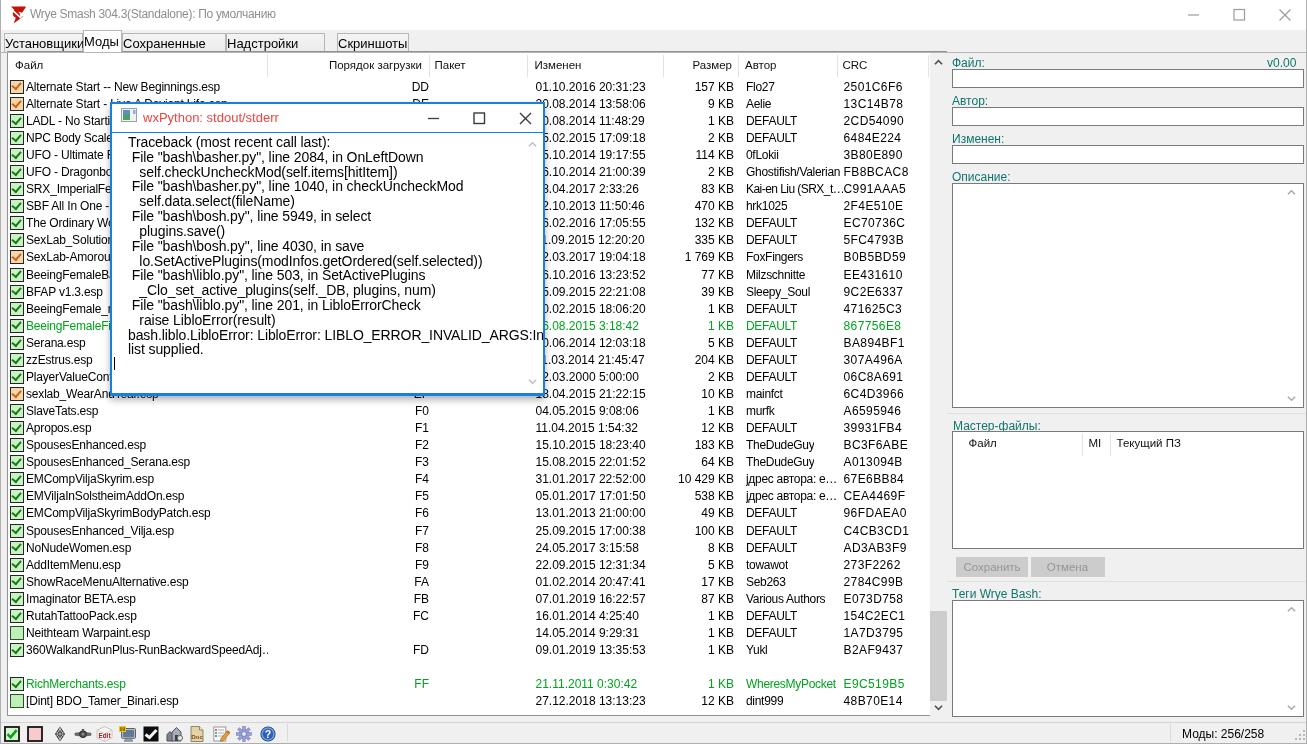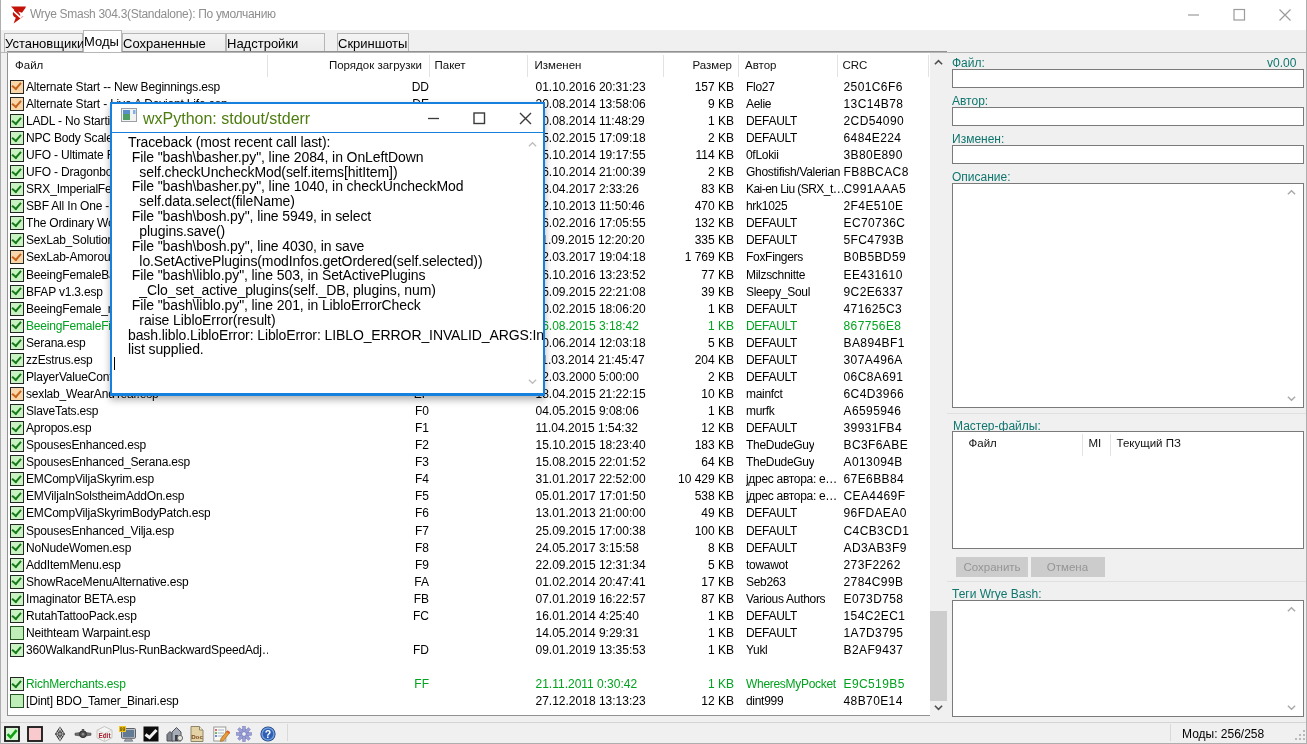--- a/index.html
+++ b/index.html
@@ -569,21 +569,21 @@
   </svg>
 
 <div id="dlg">
  <div id="dlgtitle">
   <svg style="position:absolute;left:9px;top:4px" width="16" height="14" viewBox="0 0 16 14">
    <rect x="0.5" y="0.5" width="15" height="13" fill="#f2f2f2" stroke="#9aa0a6"></rect>
    <rect x="2" y="2" width="7" height="10" fill="#4f9e63"></rect>
    <rect x="2" y="2" width="7" height="4" fill="#5b8fc9"></rect>
    <rect x="12" y="2" width="2.5" height="4" fill="#7fb2e5"></rect>
   </svg>
-  <span style="position:absolute;left:31px;top:6px;font-size:16px;color:#4d7c0f">wxPython: stdout/stderr</span>
+  <span style="position:absolute;left:31px;top:6px;font-size:13px;color:#ef4444">wxPython: stdout/stderr</span>
   <svg class="dbtn" style="left:306px" width="30" height="28">
         <line x1="10" y1="14.5" x2="21" y2="14.5" stroke="#3b3b3b" stroke-width="1.3"></line>
       </svg>
   <svg class="dbtn" style="left:352px" width="30" height="28">
         <rect x="10" y="9" width="10.5" height="10.5" fill="none" stroke="#3b3b3b" stroke-width="1.4"></rect>
       </svg>
   <svg class="dbtn" style="left:398px" width="30" height="28">
         <path d="M10,9 L21,20 M21,9 L10,20" stroke="#3b3b3b" stroke-width="1.4"></path>
       </svg>
  </div>

